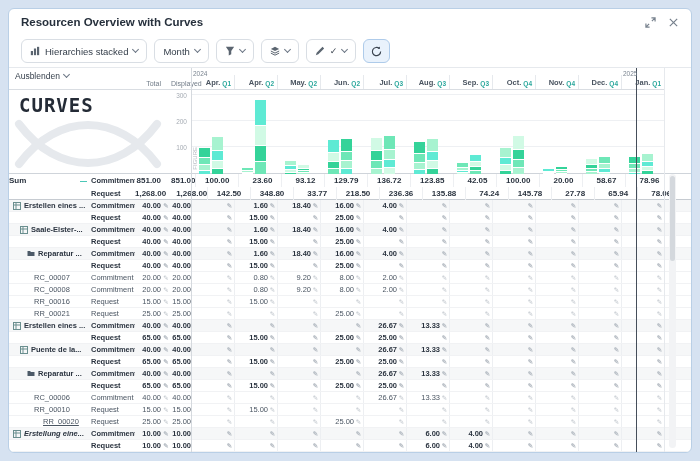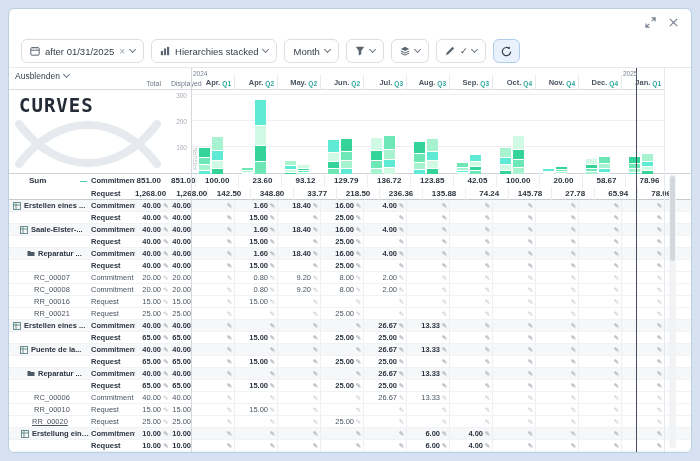--- a/index.html
+++ b/index.html
@@ -71,40 +71,32 @@
   .today{position:absolute;left:627px;top:0;bottom:0;width:1px;background:#454e5a;z-index:6;}
   .sbar{position:absolute;left:660px;top:106px;bottom:4px;width:7px;background:#f2f3f5;border-radius:4px;z-index:6;}
   .sthumb{position:absolute;top:2px;left:1px;width:5px;height:85px;background:#d4d8dd;border-radius:3px;}
 </style>
 </head>
 <body>
 
 <div class="card">
 
   <div class="titlebar">
+    <span class="title">Resourcen Overview with Curves</span>
     <span class="tb-icons">
       <svg width="11" height="11" viewBox="0 0 12 12" fill="none" stroke="#78828e" stroke-width="1.3">
           <path d="M7 1h4v4M5 11H1V7M11 1L7.5 4.5M1 11l3.5-3.5"></path>
         </svg>
       <svg width="11" height="11" viewBox="0 0 12 12" fill="none" stroke="#78828e" stroke-width="1.3">
           <path d="M2 2l8 8M10 2l-8 8"></path>
         </svg>
     </span>
   </div>
 
   <div class="toolbar">
-    <button class="btn">
-      <svg width="10" height="10" viewBox="0 0 12 12" fill="none" stroke="#5b6570" stroke-width="1.2">
-          <rect x="1" y="2" width="10" height="9" rx="1"></rect>
-          <path d="M1 5h10M4 1v2M8 1v2"></path>
-        </svg>
-      <span>after 01/31/2025</span>
-      <span class="xclear">×</span>
-      <i class="chev"></i>
-    </button>
     <button class="btn">
       <svg width="10" height="10" viewBox="0 0 12 12" fill="#5b6570">
           <rect x="1" y="6" width="2.6" height="5"></rect>
           <rect x="4.7" y="3" width="2.6" height="8"></rect>
           <rect x="8.4" y="1" width="2.6" height="10"></rect>
         </svg>
       <span>Hierarchies stacked</span>
       <i class="chev"></i>
     </button>
     <button class="btn">
@@ -349,21 +341,21 @@
           </div>
         </div>
       <span class="axlab">FIGURE</span>
     <div class="ytick" style="bottom: 22px;">100</div>
         <div class="ytick" style="bottom: 48px;">200</div>
         <div class="ytick" style="bottom: 74px;">300</div>
       </div>
 
     <div class="sumband" id="sumband">
         <div class="row sumr b">
-          <div class="c-label" style="padding-left: 20px;">
+          <div class="c-label" style="padding-left: 0;">
             <span class="lab-text">Sum</span>
             <span class="mini-minus">—</span>
           </div>
           <div class="c-type">Commitment</div>
           <div class="c-total">851.00</div>
           <div class="c-pen"></div>
           <div class="c-disp">851.00</div>
           <div class="c-m">
             <span class="val">100.00</span>
             <span class="pen"></span>
@@ -1432,21 +1424,21 @@
           <div class="c-m">
             <span class="val"></span>
             <span class="pen">✎</span>
           </div>
           <div class="c-m">
             <span class="val"></span>
             <span class="pen">✎</span>
           </div>
         </div>
         <div class="row bodyr">
-          <div class="c-label" style="padding-left: 23px; text-decoration: underline;">
+          <div class="c-label" style="padding-left: 34px; text-decoration: underline;">
             <span class="lab-text">RR_00020</span>
           </div>
           <div class="c-type">Request</div>
           <div class="c-total">25.00</div>
           <div class="c-pen"><span class="pen">✎</span></div>
           <div class="c-disp">25.00</div>
           <div class="c-m">
             <span class="val"></span>
             <span class="pen">✎</span>
           </div>
@@ -1485,21 +1477,21 @@
           <div class="c-m">
             <span class="val"></span>
             <span class="pen">✎</span>
           </div>
           <div class="c-m">
             <span class="val"></span>
             <span class="pen">✎</span>
           </div>
         </div>
         <div class="row bodyr shaded b">
-          <div class="c-label" style="padding-left: 12px;">
+          <div class="c-label" style="padding-left: 4px; font-style: italic;">
             <span class="row-icon">
               <svg width="8" height="8" viewBox="0 0 8 8">
                 <rect x="0.5" y="0.5" width="7" height="7" fill="none" stroke="#6a8f8f"></rect>
                 <path d="M0.5 3H7.5M3 0.5V7.5" stroke="#6a8f8f" fill="none"></path>
               </svg>
             </span>
             <span class="lab-text">Erstellung eine...</span>
           </div>
           <div class="c-type">Commitment</div>
           <div class="c-total">10.00</div>

